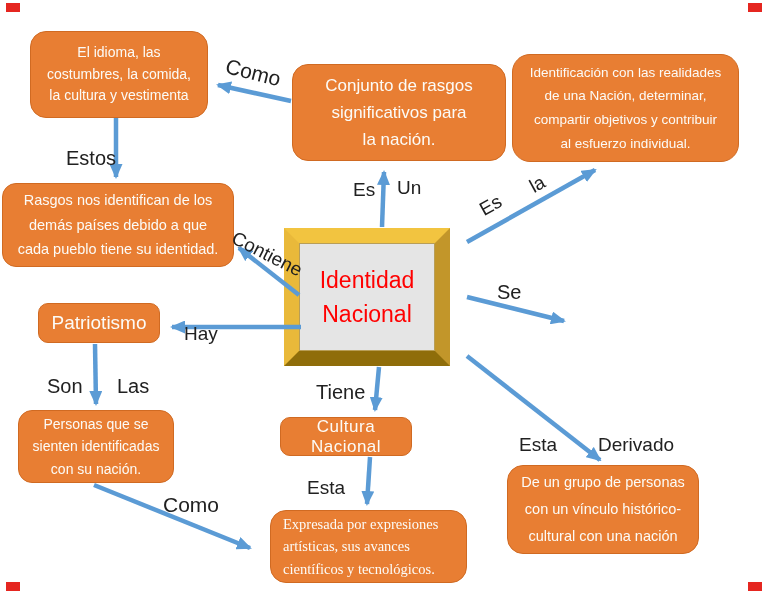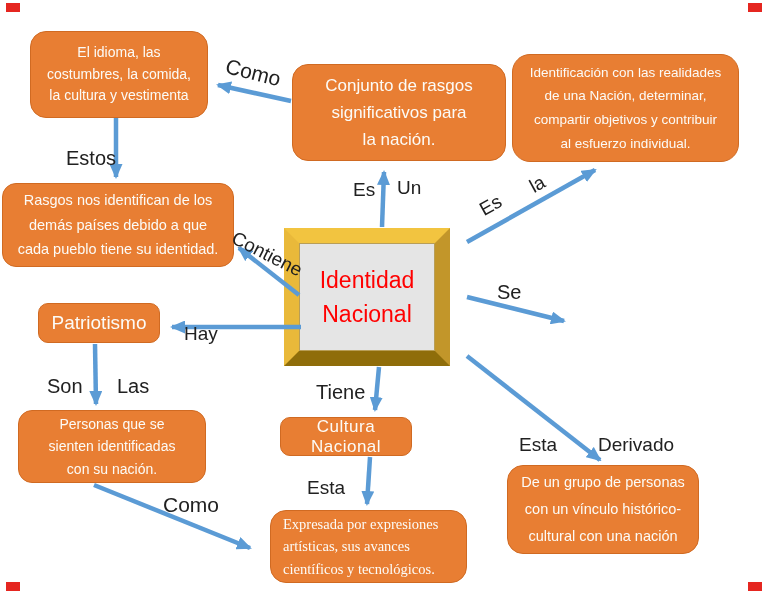--- a/index.html
+++ b/index.html
@@ -13,21 +13,21 @@
     position:absolute; background:#E87E33; border:1px solid #D06A22;
     color:#FCFBF7; display:flex; align-items:center; justify-content:center;
     text-align:center;
   }
   .node-text { white-space:pre-line; width:100%; }
   #n-idioma        { left:30px;  top:31px;  width:178px; height:87px; border-radius:16px; font-size:14px; line-height:1.55; }
   #n-conjunto      { left:292px; top:64px;  width:214px; height:97px; border-radius:16px; font-size:17px; line-height:1.6; }
   #n-identificacion{ left:512px; top:54px;  width:227px; height:108px; border-radius:18px; font-size:13.5px; line-height:1.75; }
   #n-rasgos        { left:2px;   top:183px; width:232px; height:84px; border-radius:14px; font-size:14.5px; line-height:1.7; }
   #n-patriotismo   { left:38px;  top:303px; width:122px; height:40px; border-radius:10px; font-size:19px; }
-  #n-personas      { left:18px;  top:410px; width:188px; height:73px; border-radius:14px; font-size:14px; line-height:1.6; }
+  #n-personas      { left:18px;  top:410px; width:156px; height:73px; border-radius:14px; font-size:14px; line-height:1.6; }
   #n-manifiesta    { left:572px; top:256px; width:168px; height:122px; border-radius:16px; font-size:13.5px; line-height:1.65; }
   #n-cultura       { left:280px; top:417px; width:132px; height:39px; border-radius:10px; font-size:17px; letter-spacing:0.5px; }
   #n-expresada     { left:270px; top:510px; width:197px; height:73px; border-radius:16px;
                      font-family:"Liberation Serif", serif; font-size:14.5px; line-height:1.55;
                      justify-content:flex-start; text-align:left; padding-left:12px; }
   #n-derivado      { left:507px; top:465px; width:192px; height:89px; border-radius:16px; font-size:14.5px; line-height:1.85; }
 
   
   #center-node {
     position:absolute; left:284px; top:228px; width:166px; height:138px;

